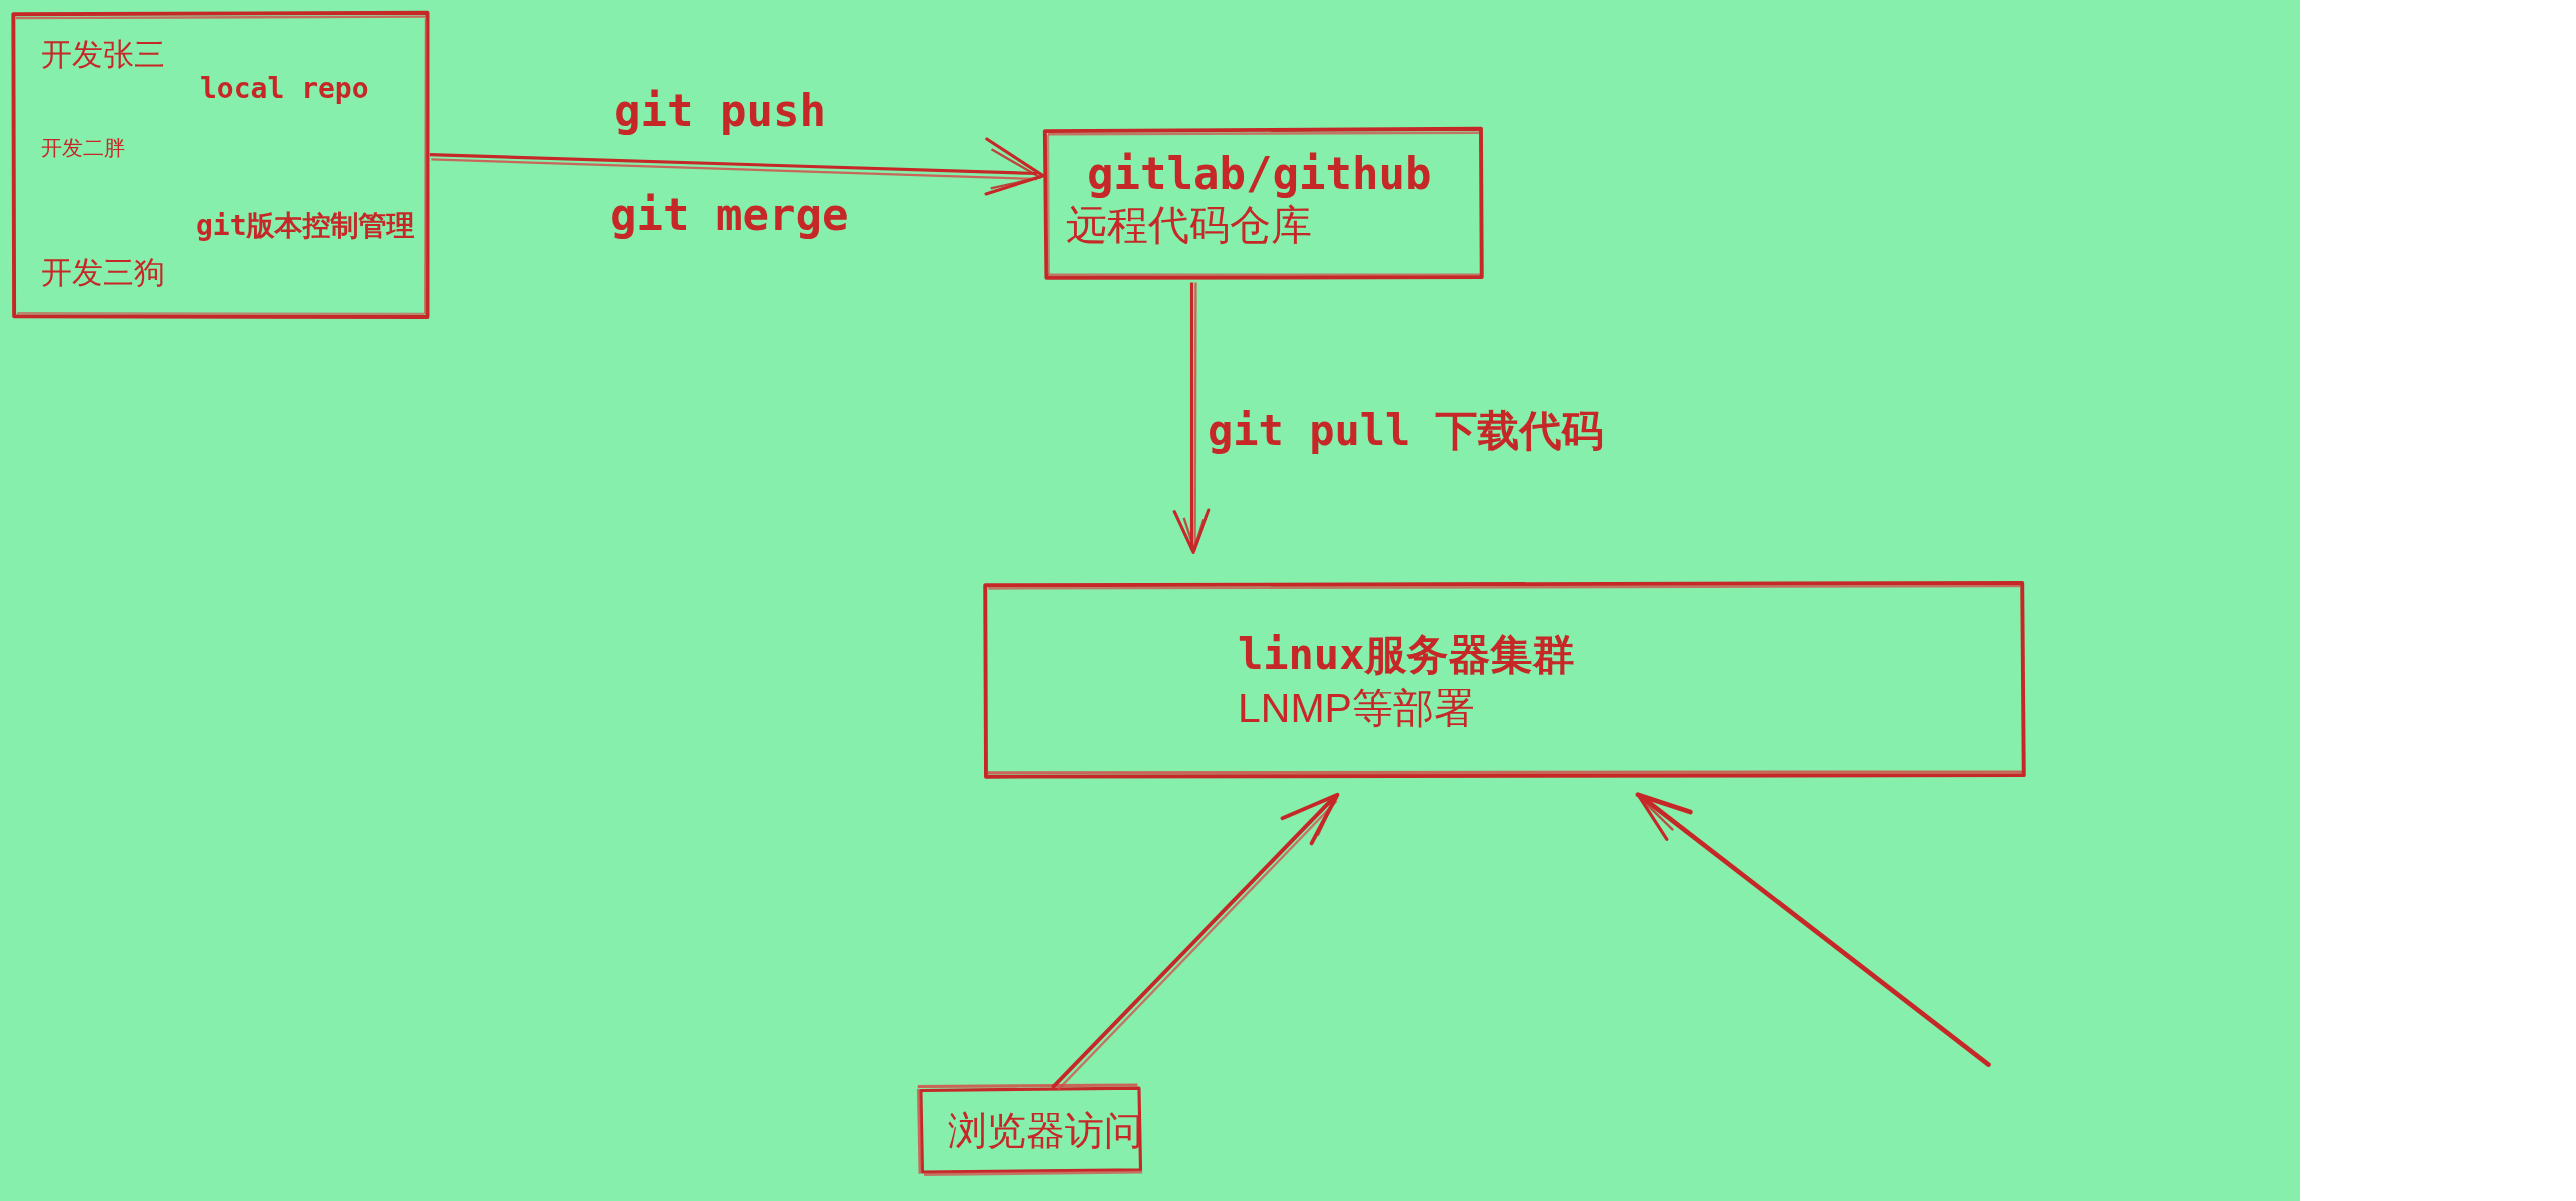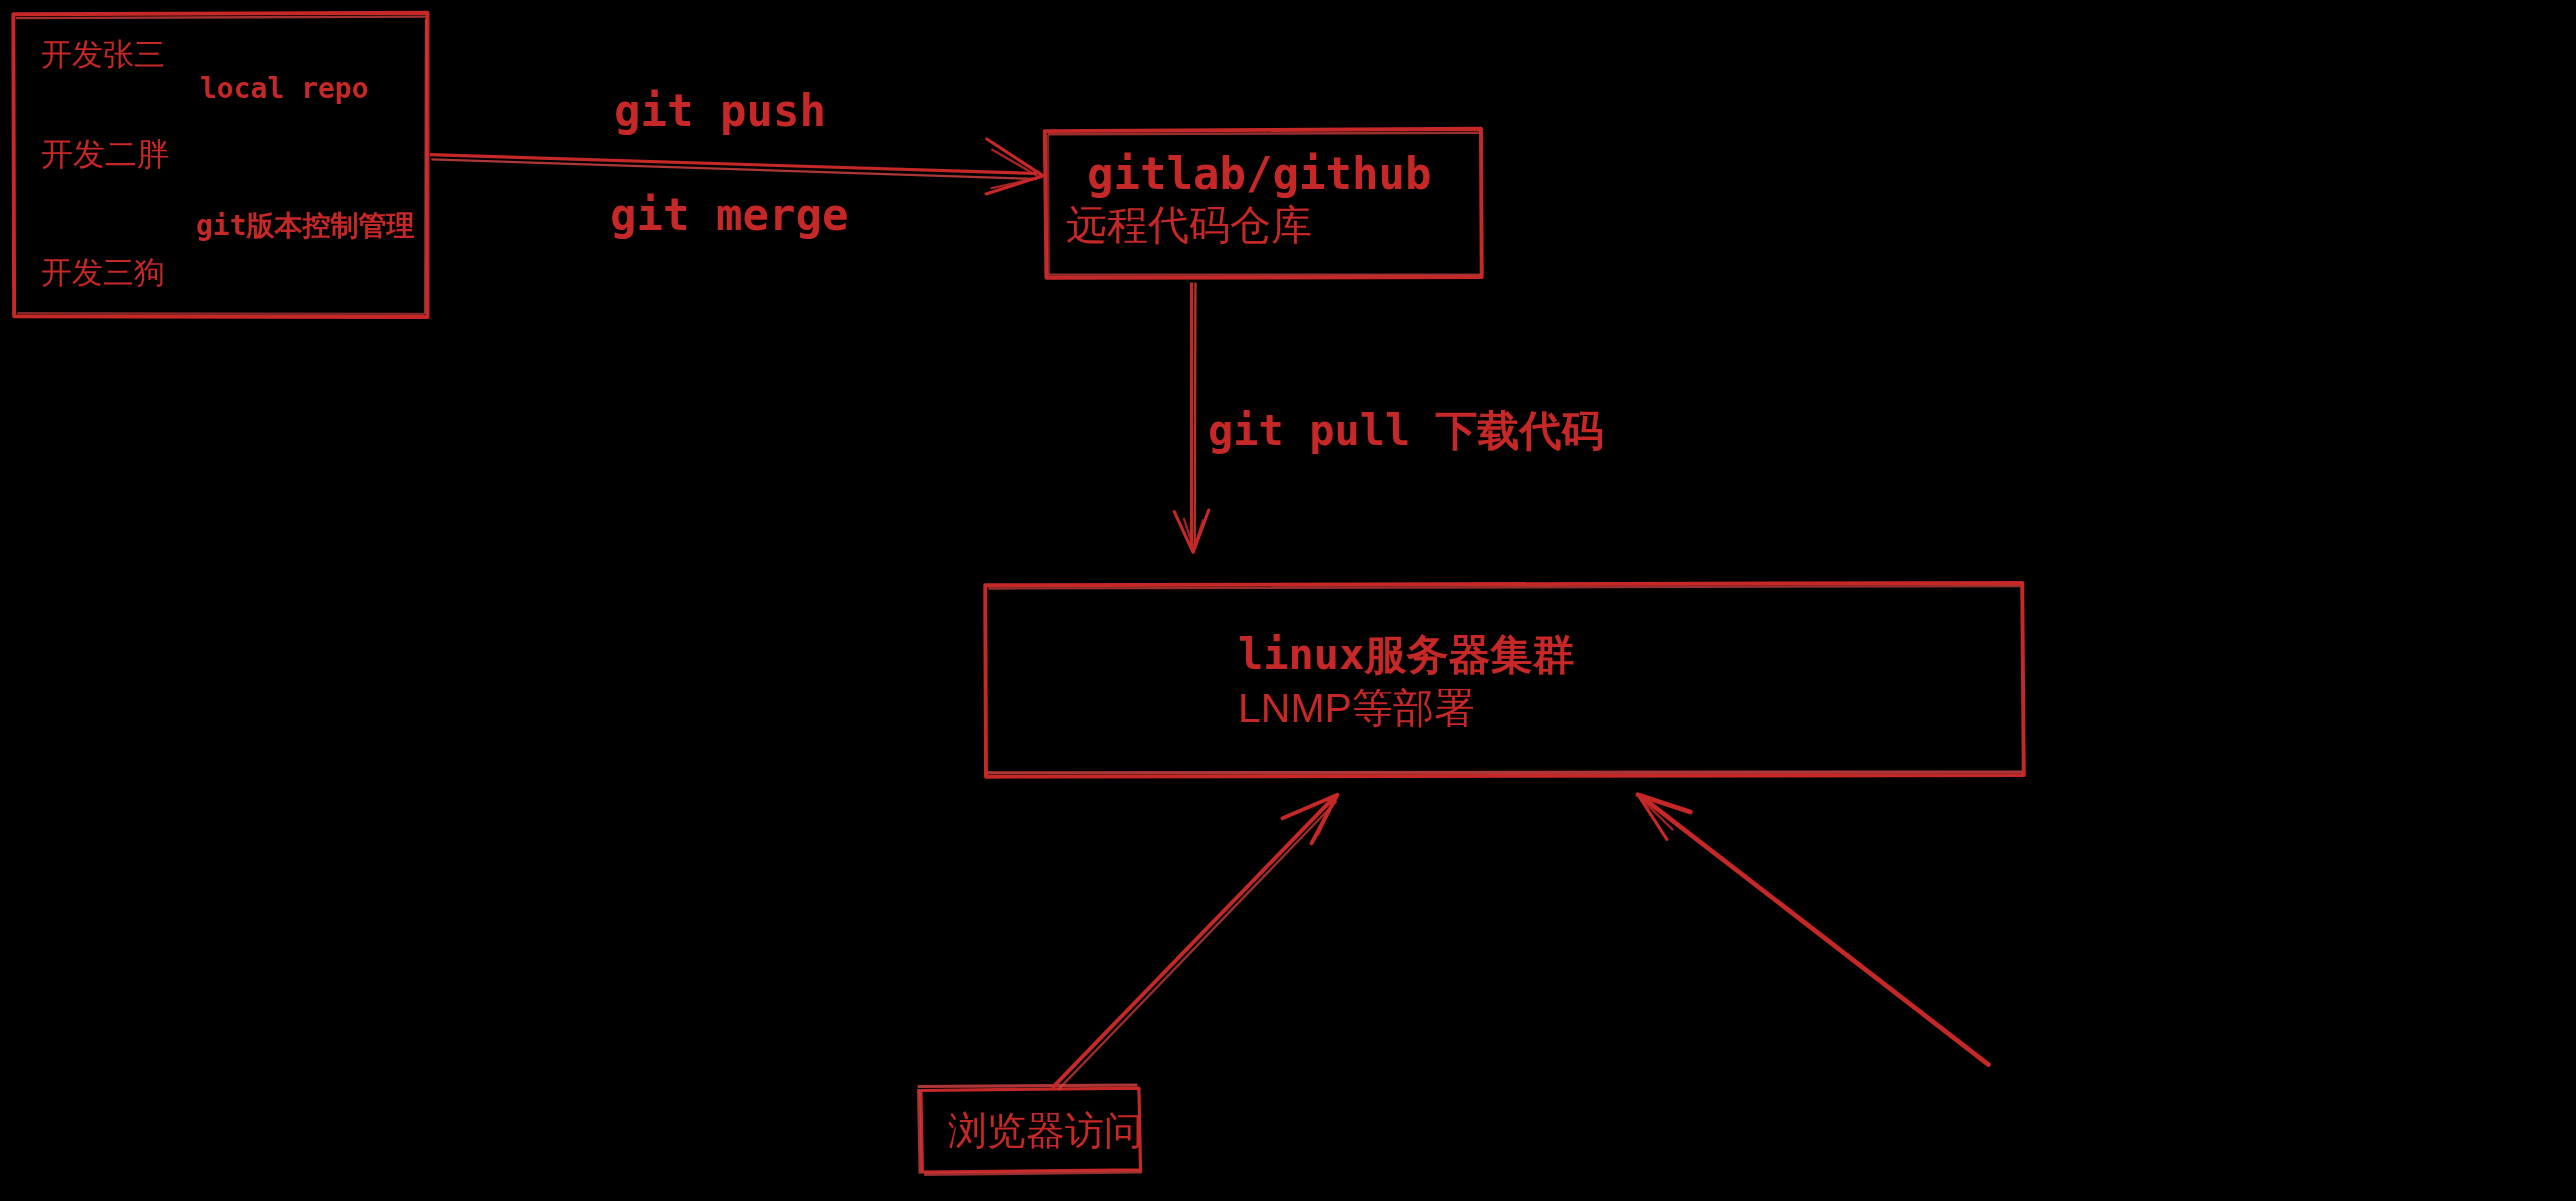--- a/index.html
+++ b/index.html
@@ -3,23 +3,23 @@
 <meta charset="utf-8">
 <title>Git Deployment Workflow Diagram</title>
 <style>
   html, body {
     margin: 0;
     padding: 0;
     background: #ffffff;
   }
   #canvas {
     position: relative;
-    width: 2576px;
+    width: 2300px;
     height: 1202px;
-    background: #000000;
+    background: #86efac;
     overflow: hidden;
     font-family: "Liberation Sans", sans-serif;
   }
   #vector-layer {
     position: absolute;
     top: 0;
     left: 0;
     width: 2576px;
     height: 1202px;
   }
@@ -37,21 +37,21 @@
     font-family: "Liberation Sans", "DejaVu Sans", sans-serif;
   }
   .mix {
     font-family: "DejaVu Sans Mono", "Liberation Mono", monospace;
     font-weight: bold;
   }
 
   
   #lbl-dev-zhangsan { left: 41px;  top: 37px;   font-size: 31px; }
   #lbl-local-repo   { left: 200px; top: 72px;   font-size: 28px; }
-  #lbl-dev-erpang   { left: 41px;  top: 136px;  font-size: 32px; }
+  #lbl-dev-erpang   { left: 41px;  top: 136px;  font-size: 21px; }
   #lbl-git-vcs      { left: 196px; top: 209px;  font-size: 28px; }
   #lbl-dev-sangou   { left: 41px;  top: 255px;  font-size: 31px; }
 
   #lbl-git-push     { left: 614px; top: 85px;  font-size: 44px; }
   #lbl-git-merge    { left: 610px; top: 189px;  font-size: 44px; }
 
   #lbl-gitlab-line1 { left: 1087px; top: 148px; font-size: 44px; }
   #lbl-gitlab-line2 { left: 1066px; top: 201px; font-size: 41px; }
 
   #lbl-git-pull     { left: 1208px; top: 406px; font-size: 42px; }

